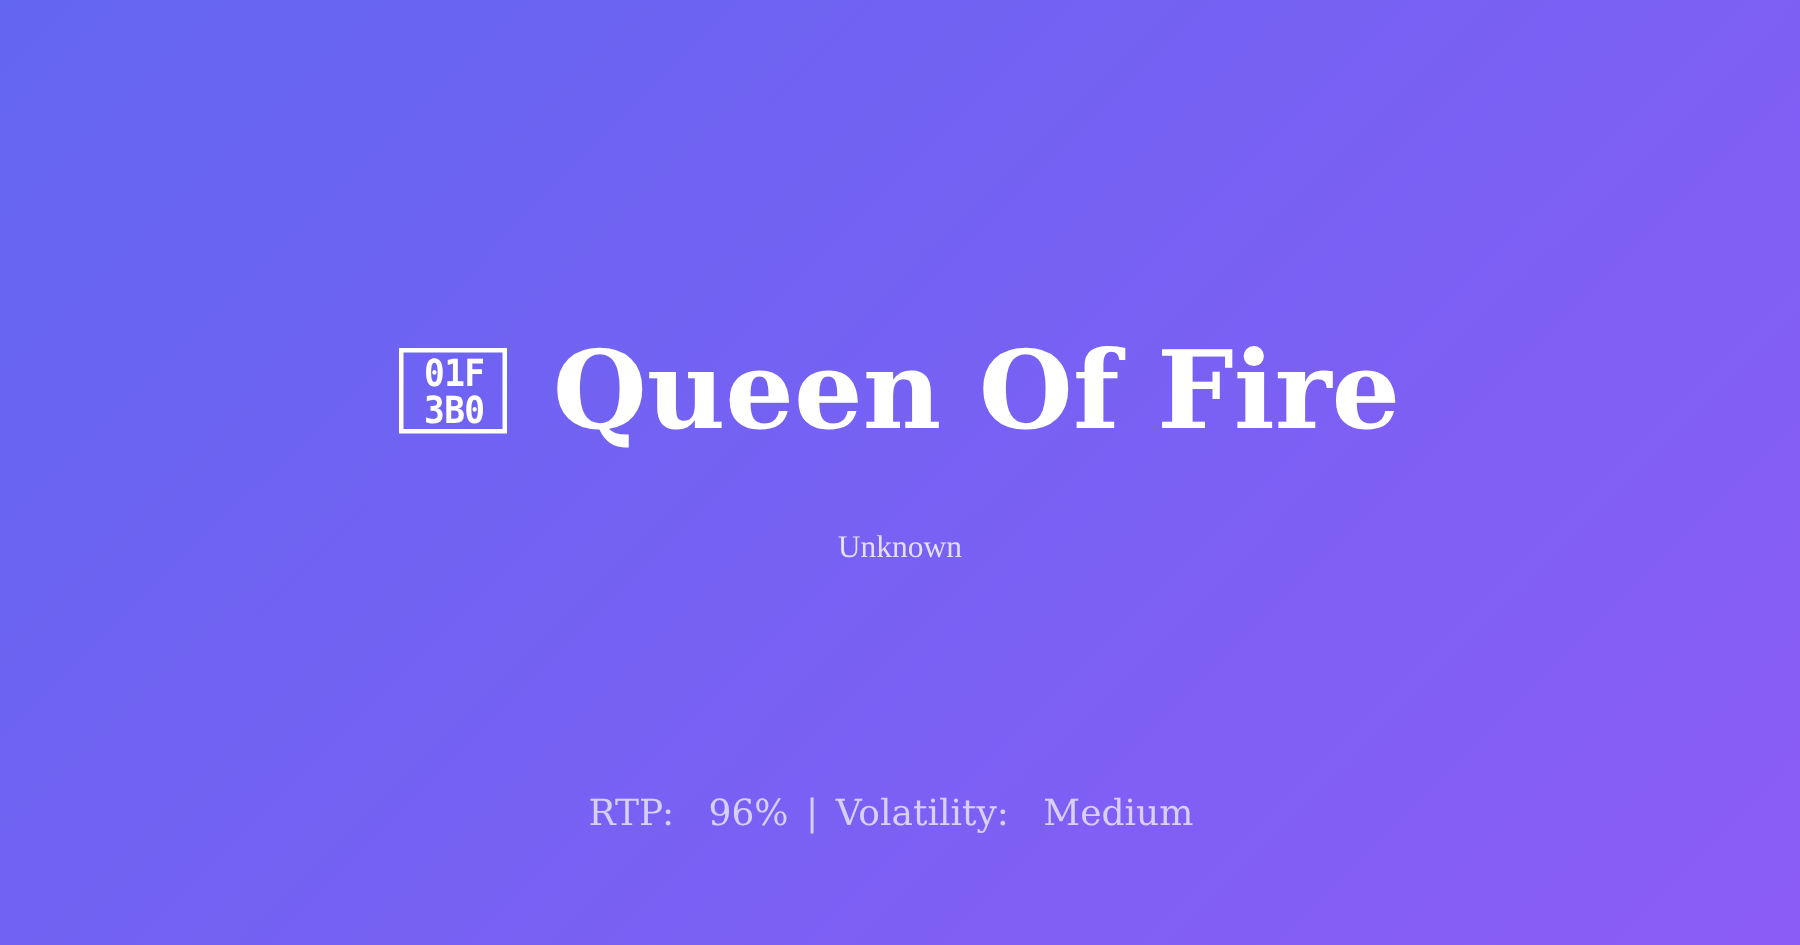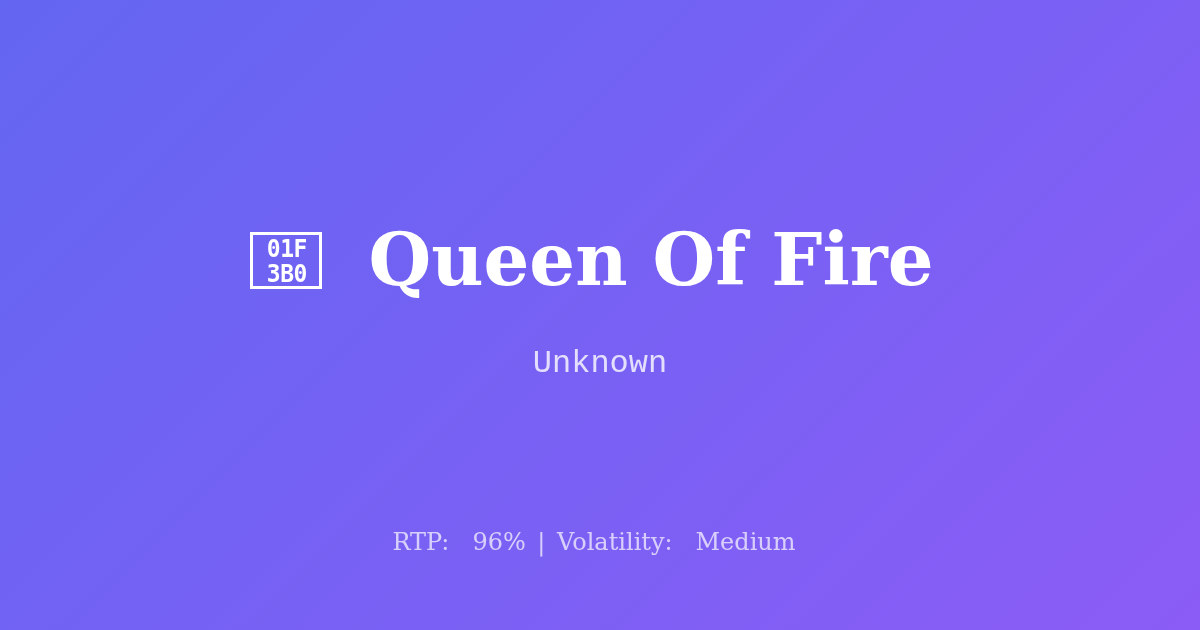--- a/index.html
+++ b/index.html
@@ -72,29 +72,29 @@
     transform: scaleX(0.92);
   }
 
   .game-title {
     font-family: "DejaVu Serif", "Liberation Serif", serif;
     font-weight: 700;
     font-size: 72px;
     line-height: 84px;
     color: #ffffff;
     white-space: nowrap;
-    margin: 16px;
+    margin: 0;
   }
 
   .game-subtitle {
     margin: 0;
     margin-top: 28px;
-    font-family: Liberation Mono, monospace;
+    font-family: Liberation Serif, serif;
     font-weight: 400;
-    font-size: 32px;
+    font-size: 21px;
     line-height: 44px;
     color: rgba(255, 255, 255, 0.80);
     white-space: nowrap;
   }
 
   
   .meta-line {
     position: absolute;
     left: 0;
     right: 12px;

